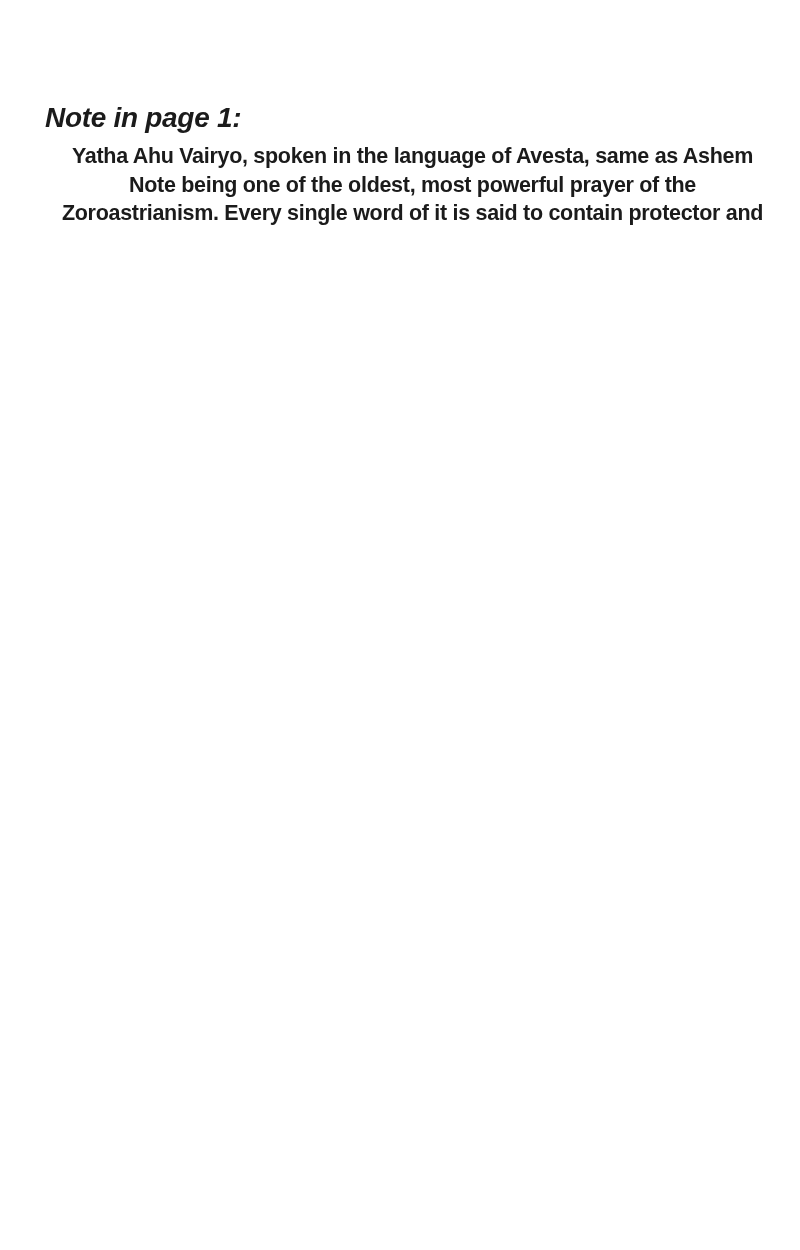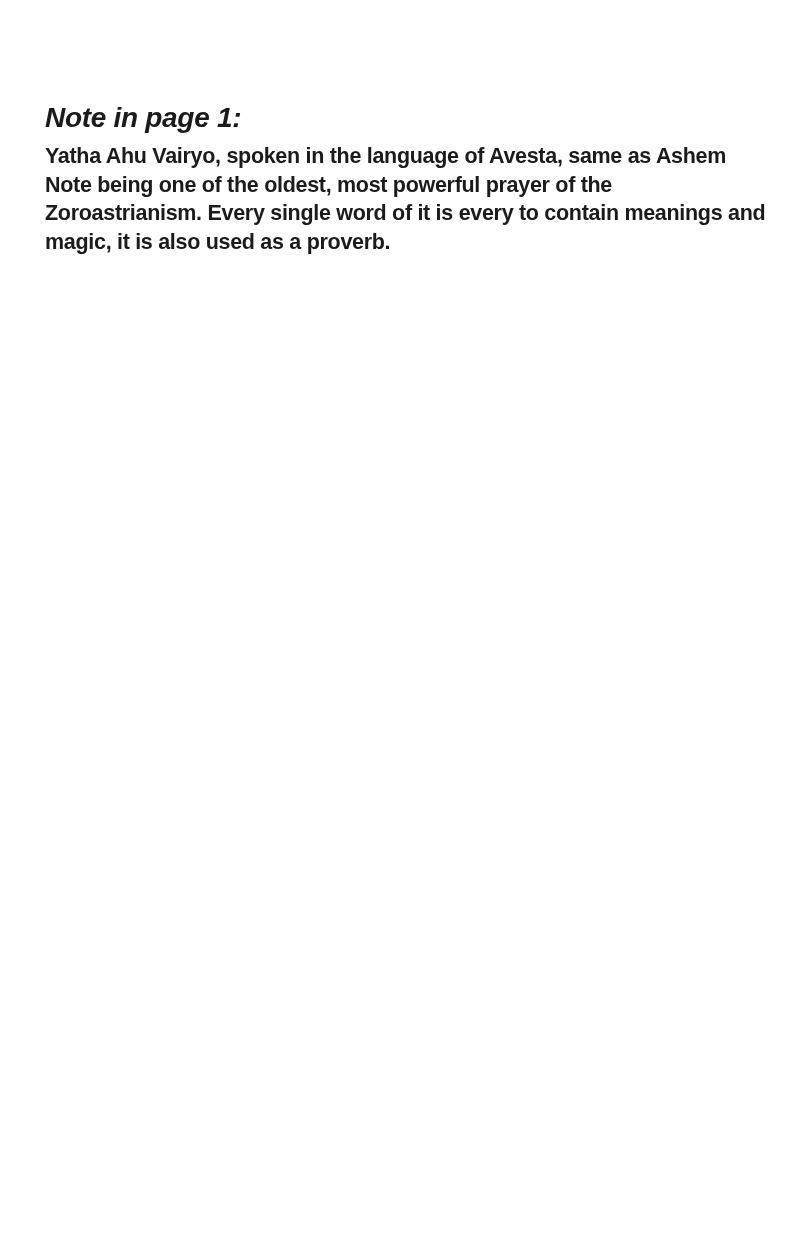--- a/index.html
+++ b/index.html
@@ -30,34 +30,34 @@
   }
   .para {
     margin: 0 0 29px 0;
   }
   .line {
     font-size: 21.5px;
     line-height: 28.5px;
     font-weight: 600;
     letter-spacing: -0.3px;
     white-space: nowrap;
+    text-align: center;
   }
 </style>
 </head>
 <body style="background: rgb(255, 255, 255); color: rgb(27, 27, 27);">
 
 <div class="page">
 
   <h1 class="heading">Note in page 1:</h1>
 
   <div class="para">
     <div class="line">Yatha Ahu Vairyo, spoken in the language of Avesta, same as Ashem</div>
     <div class="line">Note being one of the oldest, most powerful prayer of the</div>
-    <div class="line">Zoroastrianism. Every single word of it is every to contain meanings and</div>
-    <div class="line">magic, it is also used as a proverb.</div>
+    <div class="line">Zoroastrianism. Every single word of it is said to contain protector and</div>
   </div>
 
   <div class="para">
   </div>
 
 
 
 
 </div>
 

